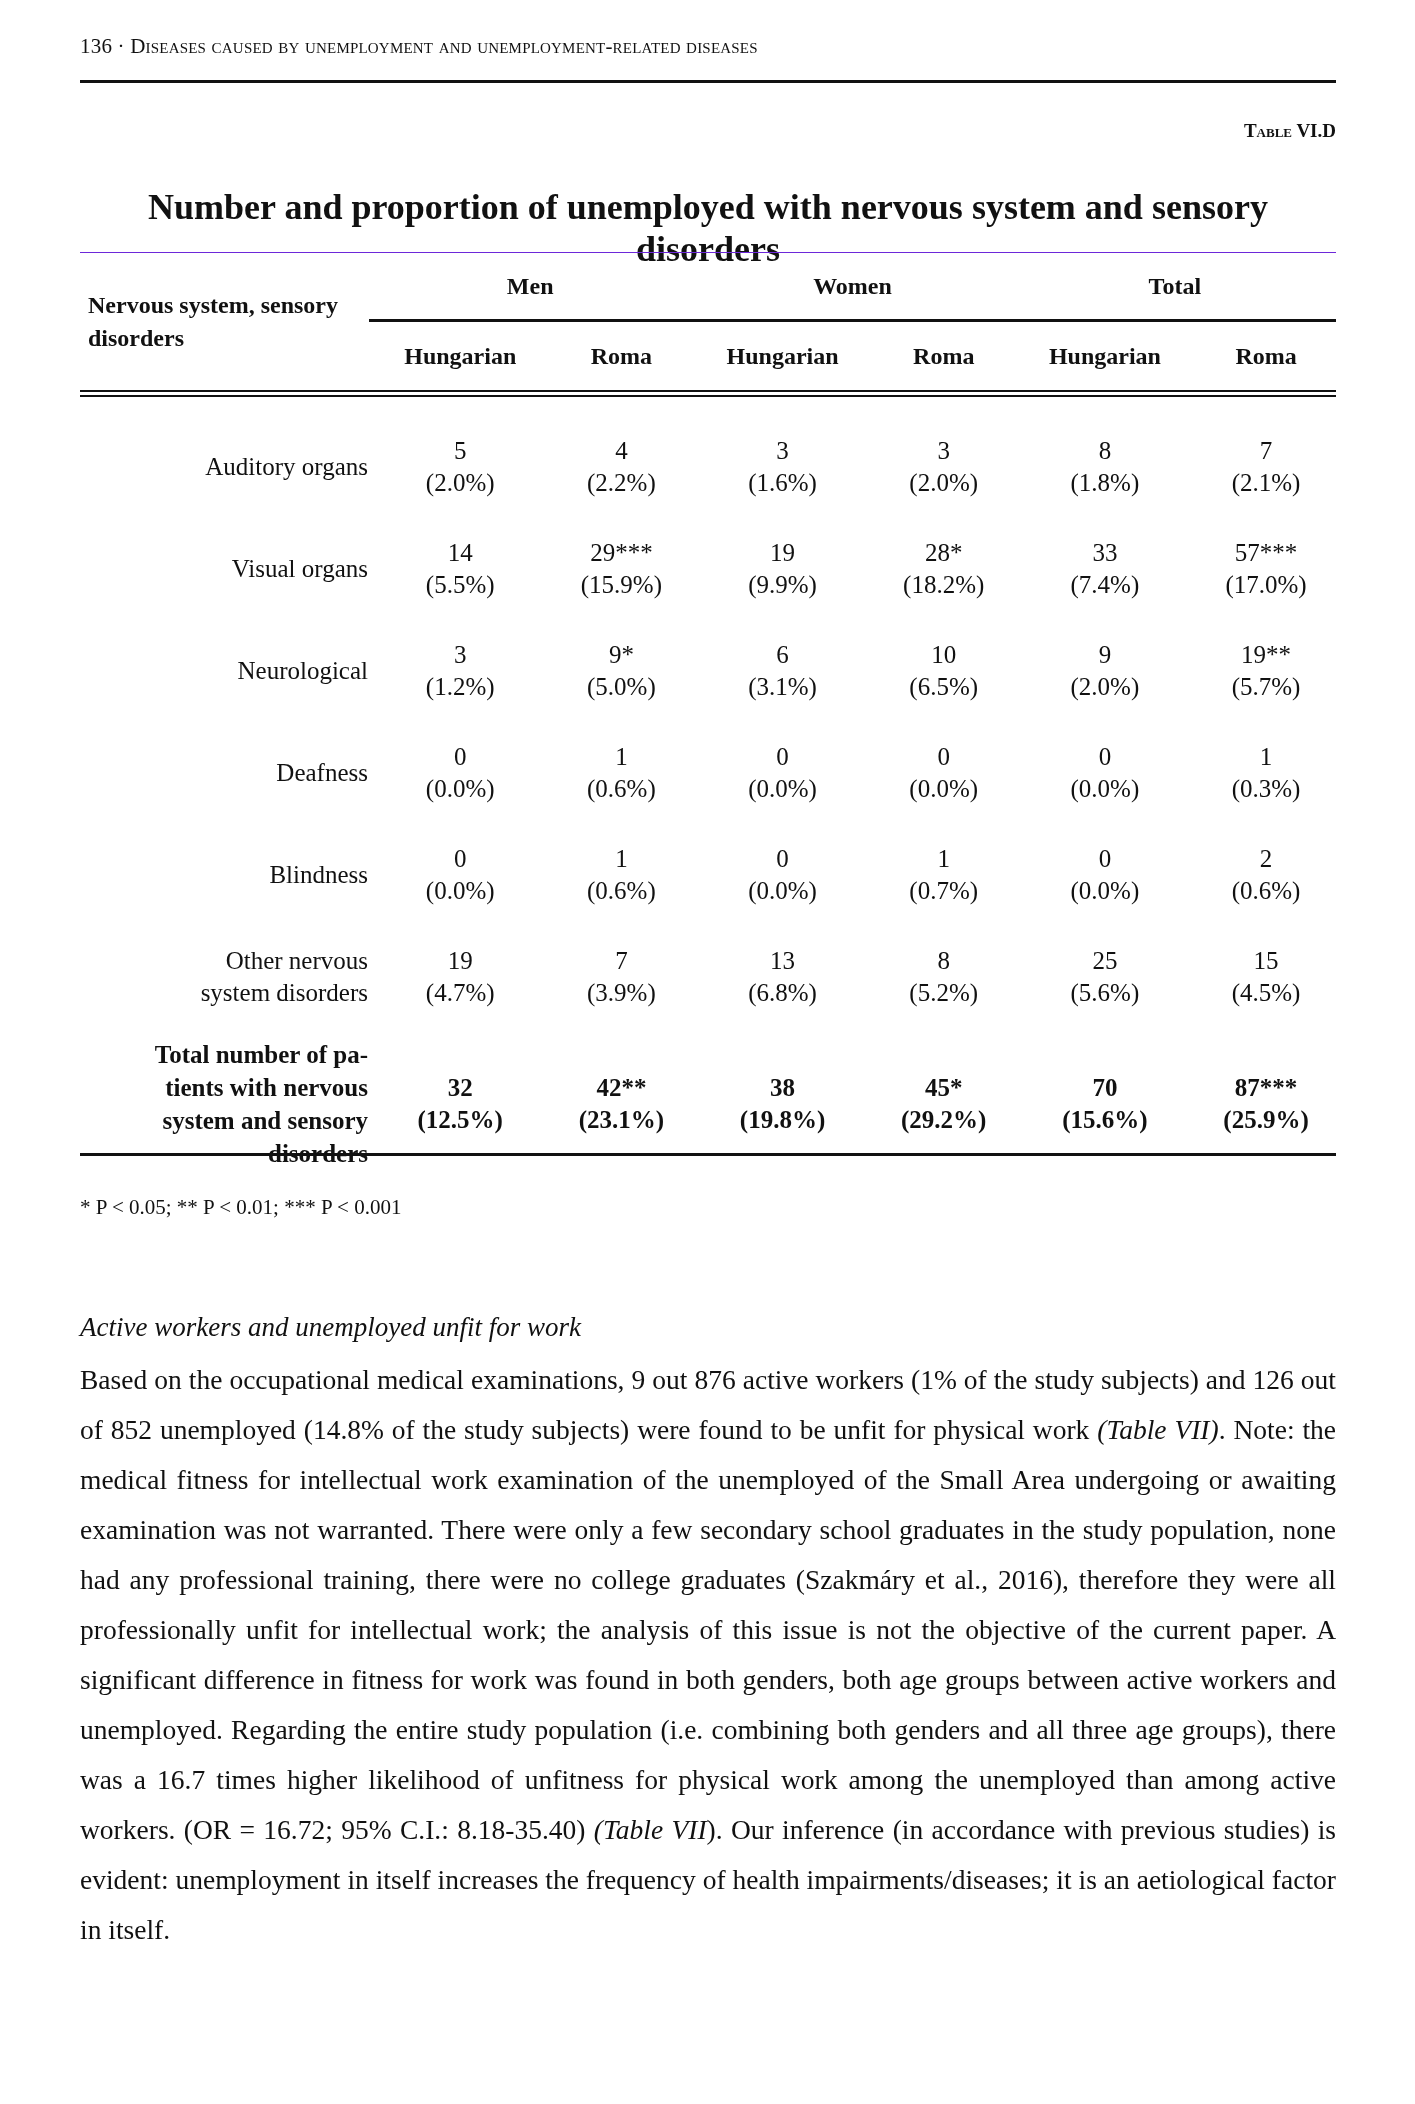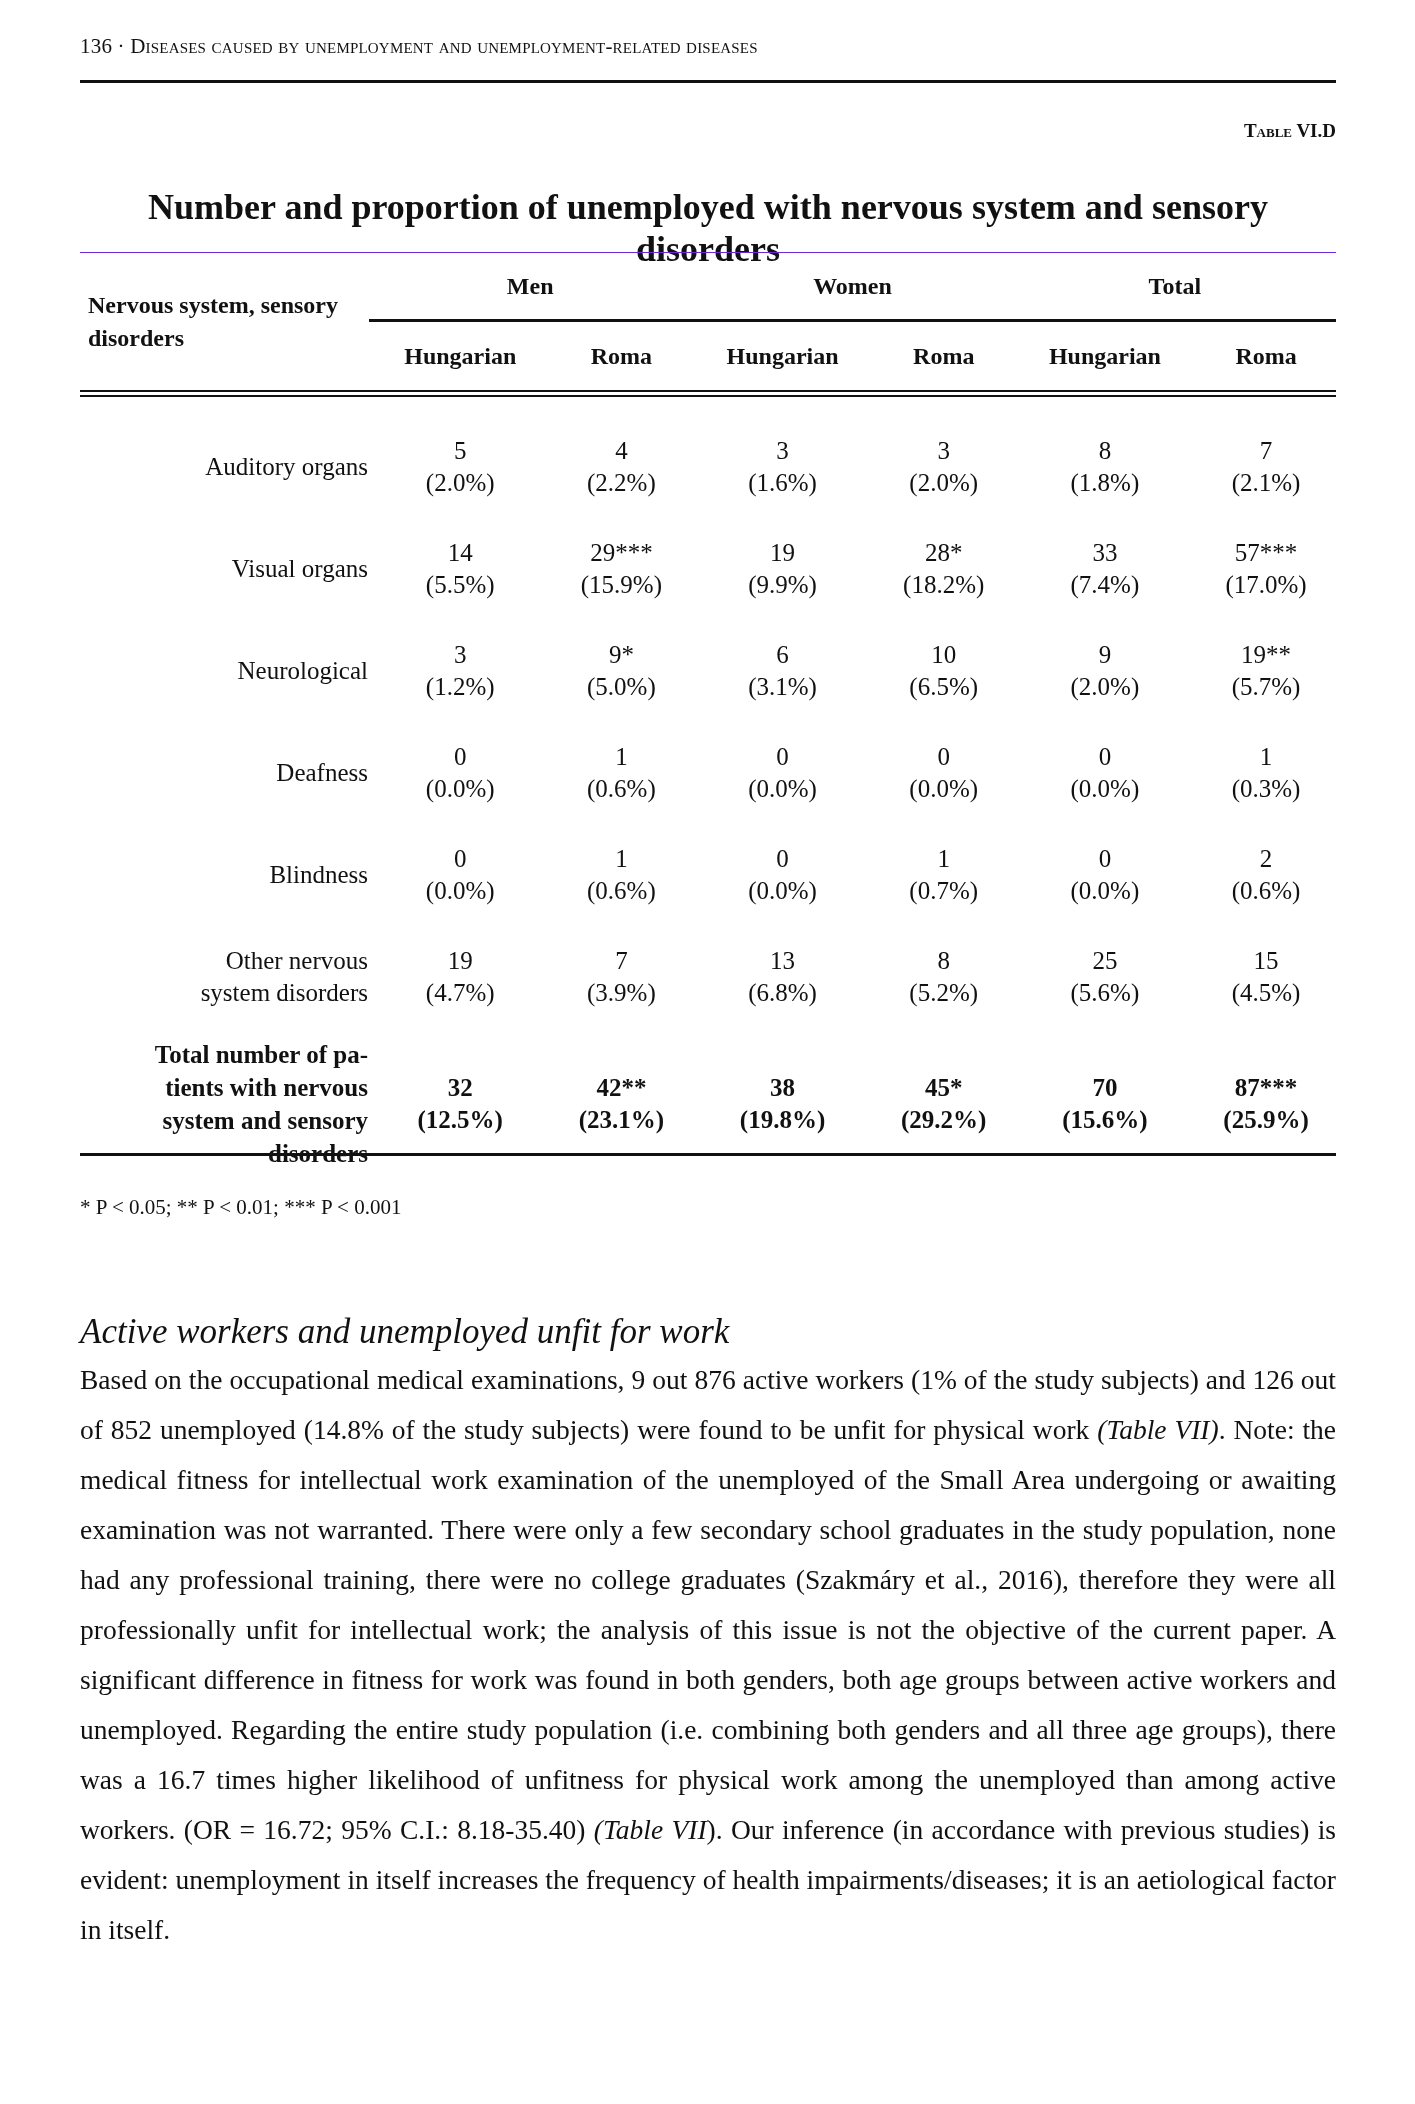--- a/index.html
+++ b/index.html
@@ -21,21 +21,21 @@
   th.rowhead { text-align: left; width: 280px; vertical-align: middle; padding-left: 8px; line-height: 1.35; }
   td { text-align: center; vertical-align: middle; line-height: 1.3; }
   td.label { text-align: right; padding-left: 10px; white-space: pre-line; }
   tbody tr.row td { height: 100px; }
   tbody tr.first td { padding-top: 20px; }
   tbody tr.total td { height: 150px; font-weight: bold; }
   tbody tr.total td.label { line-height: 1.32; }
   .cell-n, .cell-p { display: block; }
   .bottom-rule { position: absolute; top: 1153px; left: 0; width: 1256px; height: 3px; background: #111; }
   .footnote { position: absolute; top: 1183px; left: 0; font-size: 21px; margin-top: 12px; }
-  .section-title { position: absolute; top: 1312px; left: 0; font-size: 35px; font-style: italic; }
+  .section-title { position: absolute; top: 1312px; left: 0; font-size: 27px; font-style: italic; }
   .body-text { position: absolute; top: 1355px; left: 0; width: 1256px; font-size: 27.5px; line-height: 50px; text-align: justify; }
   .body-text i { font-style: italic; }
 </style>
 </head>
 <body>
 
 <div class="page">
   <div class="running-head">
     <span>136</span>
     <span>·</span>

